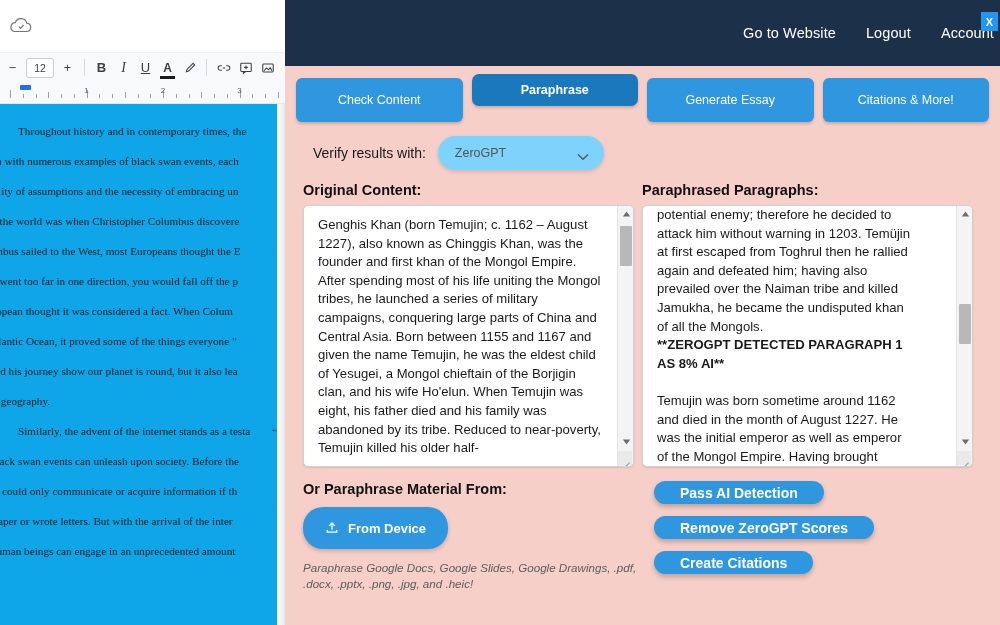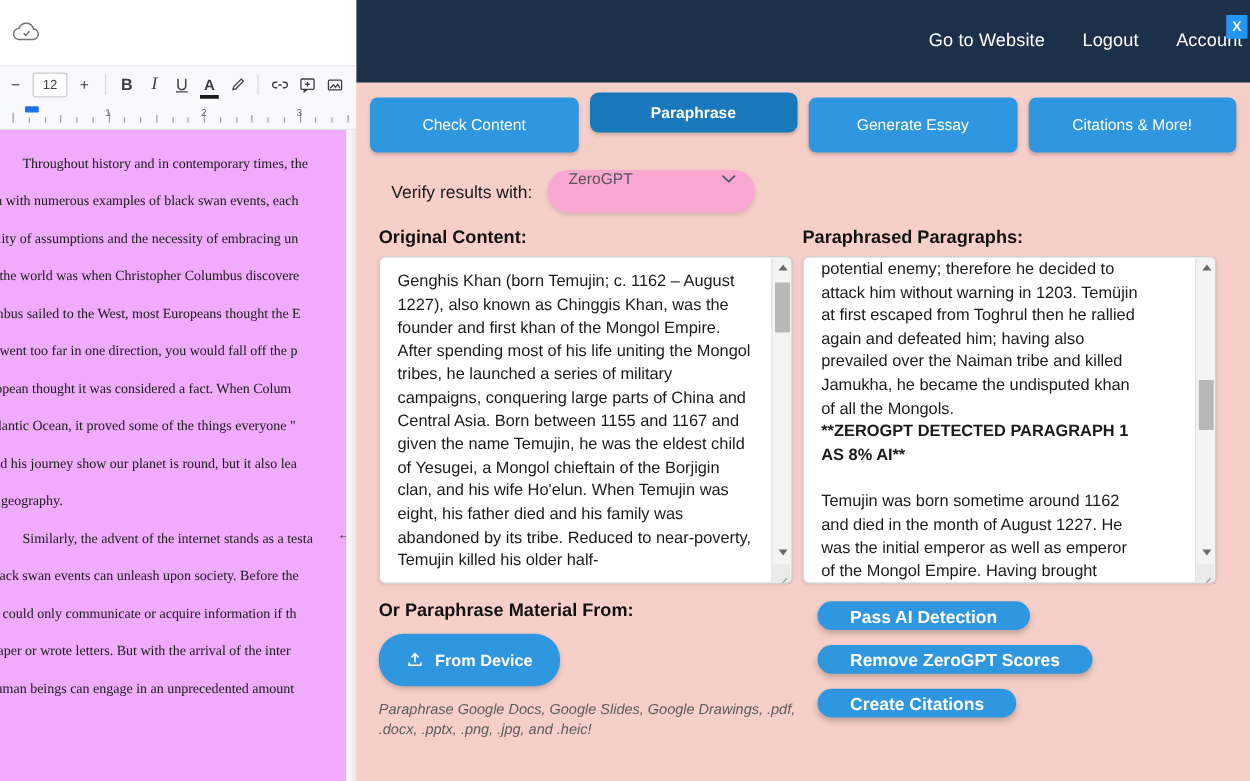--- a/index.html
+++ b/index.html
@@ -60,21 +60,21 @@
   .ruler-line { position:absolute; bottom:5px; width:1px; background:#9aa0a6; }
   .ruler-num {
     position:absolute; bottom:8px; font-size:8px; color:#5f6368;
     transform: translateX(-50%);
   }
   .indent-marker {
     position:absolute; left:20px; top:3px;
     width: 11px; height: 5px; background: #1a73e8; border-radius:1px;
   }
   .doc-page {
-    background: #f0abfc;
+    background: #0ea5e9;
     height: 521px;
     position: relative;
     overflow: hidden;
     padding: 12px 12px 0 0;
   }
   .doc-body {
     font-family: "Liberation Serif", serif;
     font-size: 11.2px;
     color: #1a1a1a;
     line-height: 30px;
@@ -139,23 +139,23 @@
   }
 
   .verify-row {
     display: flex; align-items: center;
     padding: 14px 0 0 28px;
   }
   .verify-label { font-size: 14px; color: #1a1a1a; }
   .verify-select {
     margin-left: 12px;
     width: 166px; height: 34px;
-    background: #f9a8d4;
+    background: #7dd3fc;
     border-radius: 18px;
-    display: flex; justify-content: space-between;
+    display: flex; align-items: center; justify-content: space-between;
     padding: 0 16px 0 17px;
     font-size: 12.5px; color: #555;
     box-shadow: 0 2px 4px rgba(0,0,0,.13);
   }
   .chevron { width: 11px; height: 7px; }
 
   .panes {
     display: flex; gap: 8px;
     padding: 12px 27px 0 18px;
   }

